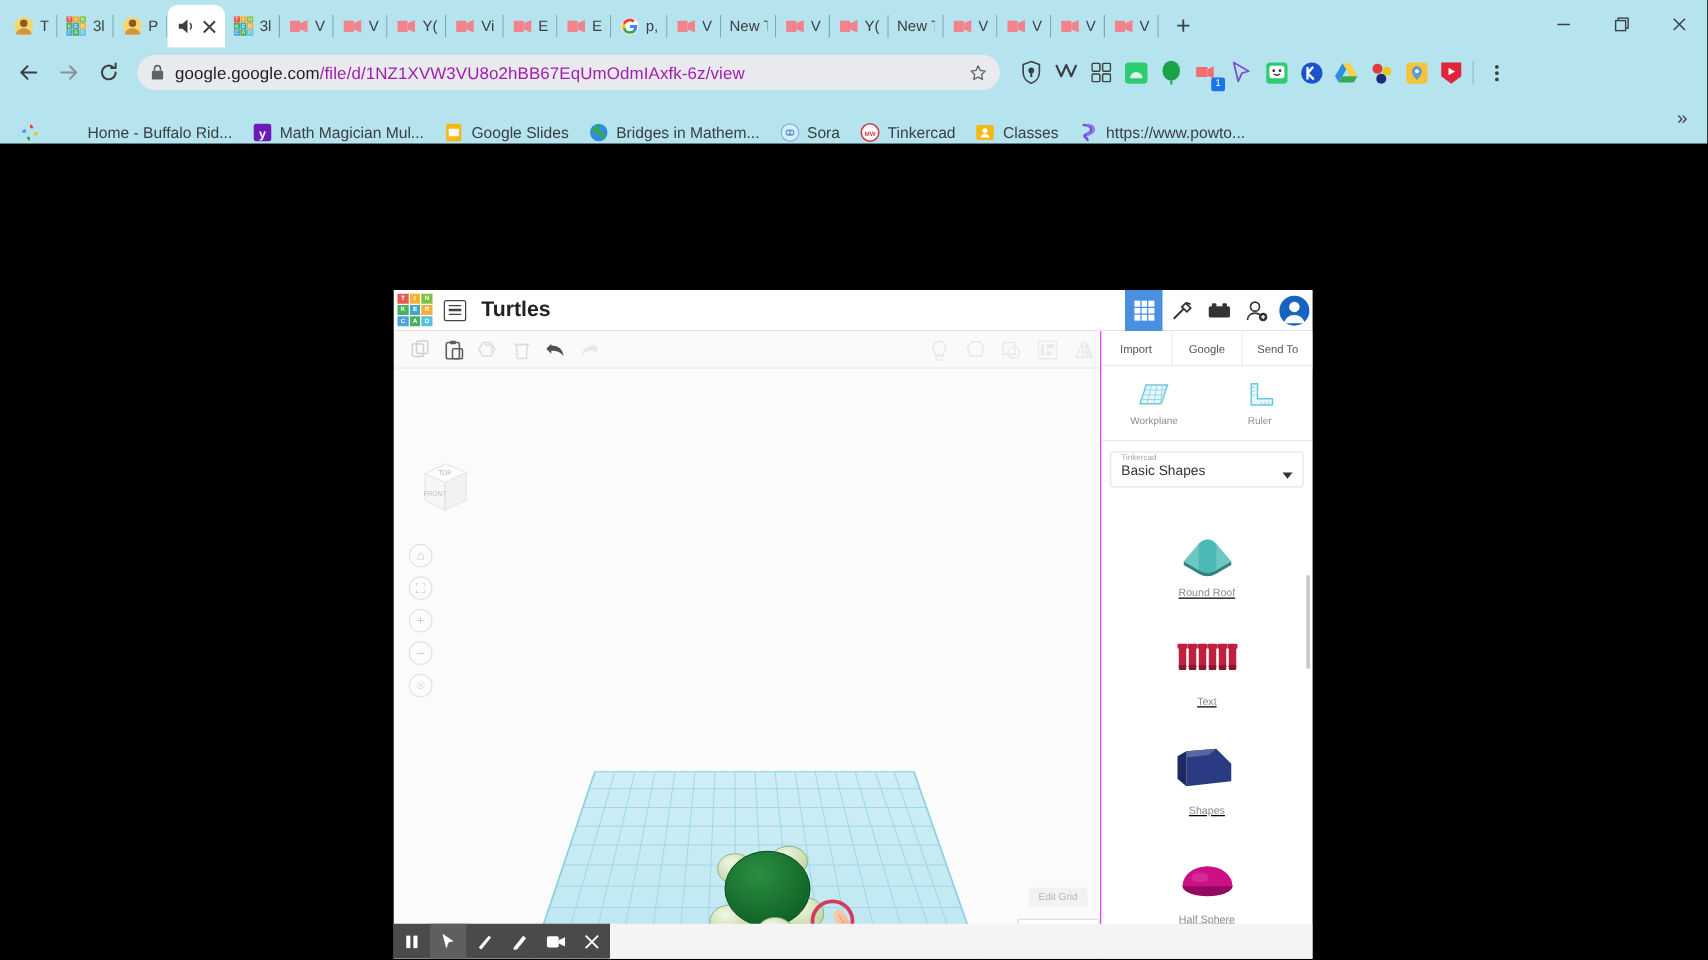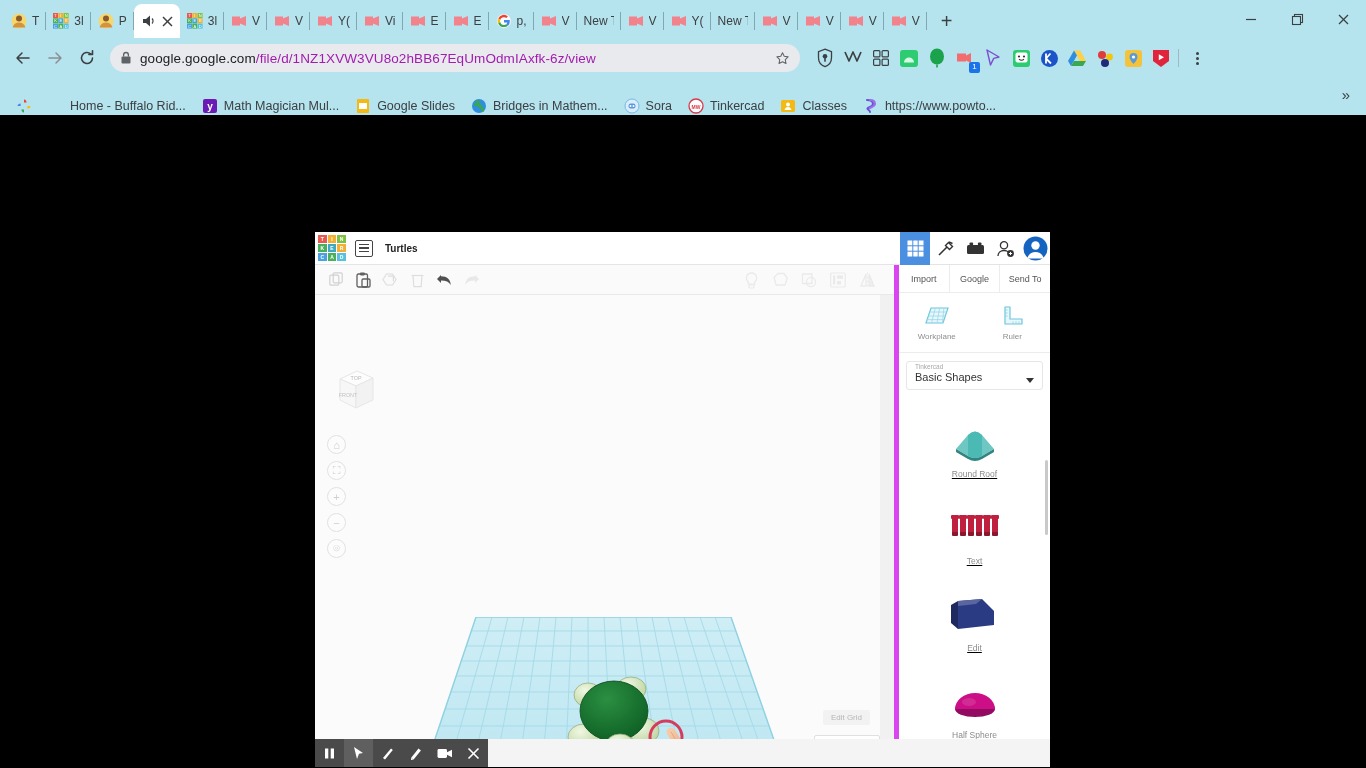--- a/index.html
+++ b/index.html
@@ -70,21 +70,21 @@
     position: absolute; left: 315px; top: 117px; width: 735px; height: 535px;
     background: #f1f1f1; overflow: hidden;
   }
 
   
   .tc-header { height: 33px; background: #fff; display: flex; align-items: center; padding-left: 3px; position: relative; border-bottom: 1px solid #e4e4e4;}
   .tc-logo { width: 28px; height: 26px; display: grid; grid-template-columns: repeat(3, 1fr); grid-template-rows: repeat(3, 1fr); gap: 1px; margin-right: 9px; }
   .tc-logo span { font-size: 5px; line-height: 8px; text-align: center; color: #fff; font-weight: bold; }
   .hamburger { width: 18px; height: 17px; border: 1.5px solid #444; border-radius: 2px; display: flex; flex-direction: column; justify-content: center; gap: 2px; padding: 0 3px; margin-right: 12px;}
   .hamburger i { height: 1.5px; background: #444; display: block; }
-  .tc-title { font-size: 10px; font-weight: bold; color: #222; }
+  .tc-title { font-size: 17px; font-weight: bold; color: #222; }
 
   .tc-headright { position: absolute; right: 0; top: 0; height: 33px; display: flex; align-items: center; }
   .hicon { width: 30px; height: 33px; display: flex; align-items: center; justify-content: center; }
   .hicon.grid-active { background: #4b8fe0; }
 
   
   .tc-tools { height: 30px; background: #fafafa; border-bottom: 1px solid #e8e8e8; display: flex; align-items: center; padding-left: 8px; gap: 1px; position: relative; }
   .ticon { width: 26px; height: 24px; display: flex; align-items: center; justify-content: center; opacity: .35; }
   .ticon.on { opacity: .85; }
   .tc-tools-right { position: absolute; right: 170px; top: 0; height: 30px; display: flex; align-items: center; gap: 3px; }
@@ -100,21 +100,21 @@
 
   
   .turtle { position: absolute; left: 243px; top: 380px; width: 160px; height: 105px; }
 
   
   .editgrid { position: absolute; right: 10px; bottom: 42px; font-size: 8px; color: #b7b7b7; background:#f2f2f2; padding: 3px 8px; border-radius: 2px;}
   .snapgrid { position: absolute; right: 0px; bottom: 14px; display: flex; align-items: center; gap: 6px; font-size: 8.5px; color: #9a9a9a; }
   .snapval { border: 1px solid #e0e0e0; padding: 3px 6px; border-radius: 2px; color: #7a7a7a; display: flex; gap: 4px; align-items: center; background:#fff;}
 
   
-  .tc-panel { position: absolute; right: 0; top: 33px; width: 156px; height: 502px; background: #fff; border-left: 5px solid #d946ef; overflow: hidden; }
+  .tc-panel { position: absolute; right: 0; top: 33px; width: 170px; height: 502px; background: #fff; border-left: 1px solid #d946ef; overflow: hidden; }
   .panel-tabs { height: 28px; display: flex; border-bottom: 1px solid #ececec; }
   .panel-tab { flex: 1; display: flex; align-items: center; justify-content: center; font-size: 9px; color: #555; border-right: 1px solid #ececec; }
   .panel-tab:last-child { border-right: none; }
   .panel-tools { height: 60px; display: flex; border-bottom: 1px solid #ececec; }
   .ptool { flex: 1; display: flex; flex-direction: column; align-items: center; justify-content: center; gap: 3px; }
   .ptool-label { font-size: 8px; color: #8e8e8e; }
   .panel-select { margin: 8px 7px; border: 1px solid #e6e6e6; border-radius: 3px; padding: 1px 8px 6px; position: relative; background:#fff;}
   .ps-top { font-size: 6.5px; color: #a8a8a8; margin-bottom: 1px; }
   .ps-val { font-size: 11px; color: #333; }
   .ps-caret { position: absolute; right: 8px; top: 16px; width: 0; height: 0; border-left: 4px solid transparent; border-right: 4px solid transparent; border-top: 5px solid #333; }
@@ -896,21 +896,21 @@
             <div class="label">Text</div>
           </div>
           <div class="shapecell">
             <div class="shape-img">
               <svg width="54" height="46" viewBox="0 0 54 46">
                 <polygon points="10,10 34,8 46,20 46,34 10,38" fill="#2a3b84"></polygon>
                 <polygon points="10,10 10,38 3,32 3,14" fill="#1e2a5f"></polygon>
                 <polygon points="10,10 34,8 28,13 10,15" fill="#59669f"></polygon>
               </svg>
             </div>
-            <div class="label">Edit</div>
+            <div class="label">Shapes</div>
           </div>
           <div class="shapecell">
             <div class="shape-img">
               <svg width="54" height="46" viewBox="0 0 54 46">
                 <ellipse cx="27" cy="31" rx="20" ry="8" fill="#930b60"></ellipse>
                 <path d="M7 31a20 16 0 0 1 40 0z" fill="#cc0f86"></path>
                 <ellipse cx="21" cy="24" rx="7" ry="4" fill="#d744a1" opacity=".55"></ellipse>
               </svg>
             </div>
             <div class="label">Half Sphere</div>

